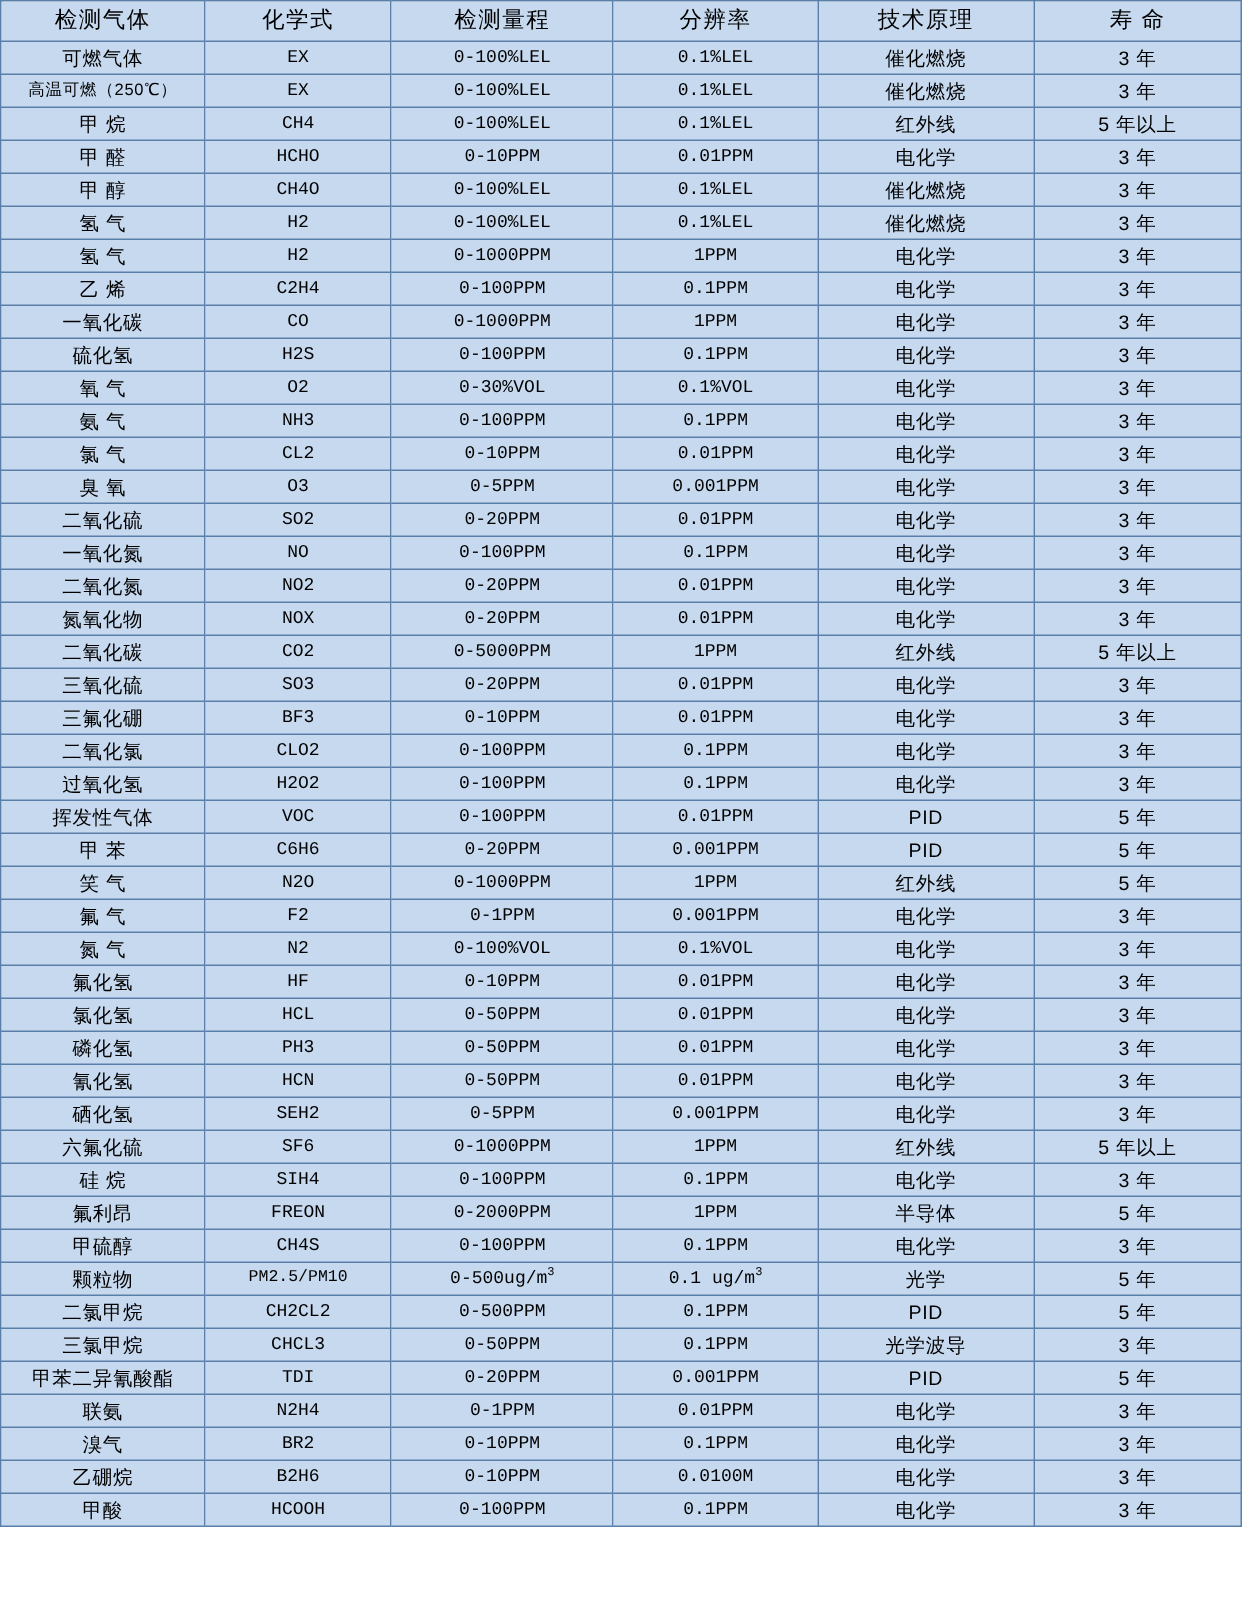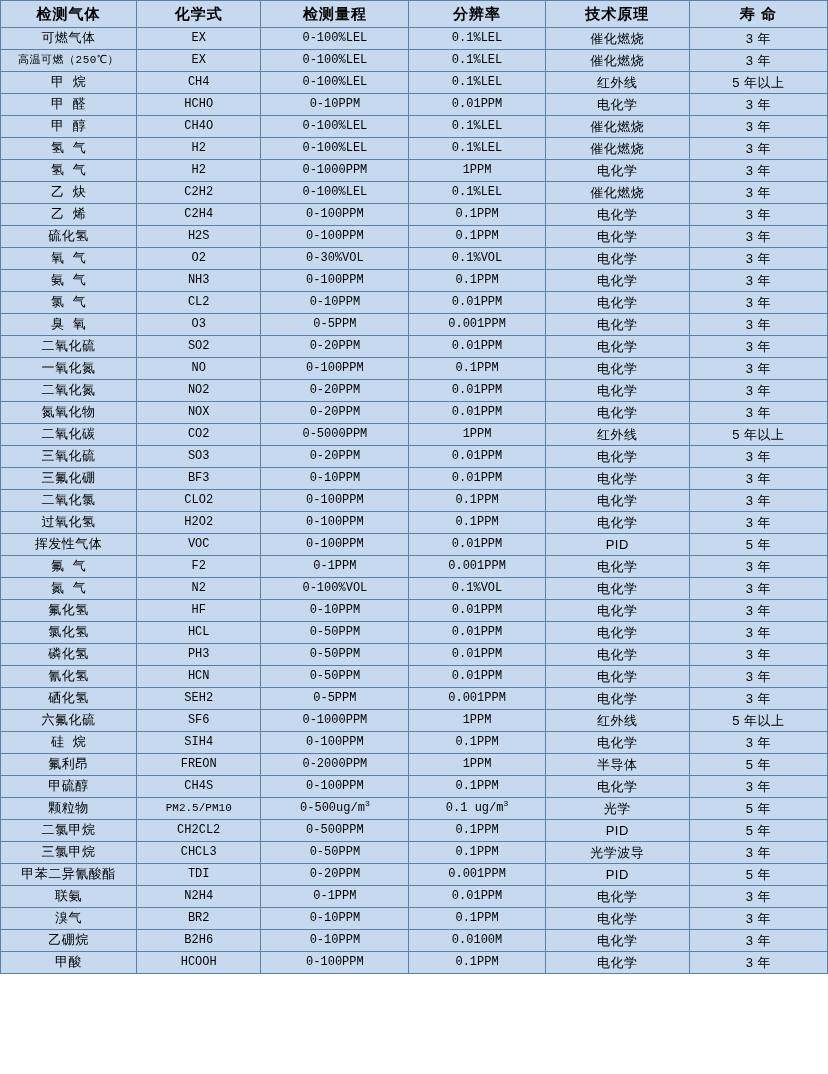--- a/index.html
+++ b/index.html
@@ -25,34 +25,34 @@
     padding: 0;
     height: 21px;
     line-height: 21px;
     overflow: hidden;
     white-space: nowrap;
   }
   #gas-table thead th {
     height: 26px;
     line-height: 26px;
     font-size: 15px;
-    font-weight: bold;
+    font-weight: normal;
     letter-spacing: 1px;
     font-family: "Liberation Sans", sans-serif;
   }
   .col-gas   { width: 136px; }
   .col-form  { width: 124px; }
   .col-range { width: 148px; }
   .col-res   { width: 136px; }
   .col-tech  { width: 144px; }
   .col-life  { width: 138px; }
 
   td.cell-gas {
     font-size: 13px;
-    font-family: Liberation Mono, monospace;
+    font-family: Liberation Sans, sans-serif;
     letter-spacing: 0.5px;
   }
   td.cell-form, td.cell-range, td.cell-res {
     font-size: 12px;
     font-family: "Liberation Mono", monospace;
     letter-spacing: 0px;
   }
   td.cell-tech, td.cell-life {
     font-size: 13px;
     font-family: "Liberation Sans", sans-serif;
@@ -141,32 +141,32 @@
       </tr>
       <tr>
         <td class="cell-gas">氢 气</td>
         <td class="cell-form">H2</td>
         <td class="cell-range">0-1000PPM</td>
         <td class="cell-res">1PPM</td>
         <td class="cell-tech">电化学</td>
         <td class="cell-life">3 年</td>
       </tr>
       <tr>
-        <td class="cell-gas">乙 炔</td>
-        <td class="cell-form">C2H2</td>
-        <td class="cell-range">0-100%LEL</td>
-        <td class="cell-res">0.1%LEL</td>
-        <td class="cell-tech">催化燃烧</td>
-        <td class="cell-life">3 年</td>
-      </tr>
-      <tr>
         <td class="cell-gas">乙 烯</td>
         <td class="cell-form">C2H4</td>
         <td class="cell-range">0-100PPM</td>
         <td class="cell-res">0.1PPM</td>
+        <td class="cell-tech">电化学</td>
+        <td class="cell-life">3 年</td>
+      </tr>
+      <tr>
+        <td class="cell-gas">一氧化碳</td>
+        <td class="cell-form">CO</td>
+        <td class="cell-range">0-1000PPM</td>
+        <td class="cell-res">1PPM</td>
         <td class="cell-tech">电化学</td>
         <td class="cell-life">3 年</td>
       </tr>
       <tr>
         <td class="cell-gas">硫化氢</td>
         <td class="cell-form">H2S</td>
         <td class="cell-range">0-100PPM</td>
         <td class="cell-res">0.1PPM</td>
         <td class="cell-tech">电化学</td>
         <td class="cell-life">3 年</td>
@@ -274,20 +274,36 @@
         <td class="cell-res">0.1PPM</td>
         <td class="cell-tech">电化学</td>
         <td class="cell-life">3 年</td>
       </tr>
       <tr>
         <td class="cell-gas">挥发性气体</td>
         <td class="cell-form">VOC</td>
         <td class="cell-range">0-100PPM</td>
         <td class="cell-res">0.01PPM</td>
         <td class="cell-tech">PID</td>
+        <td class="cell-life">5 年</td>
+      </tr>
+      <tr>
+        <td class="cell-gas">甲 苯</td>
+        <td class="cell-form">C6H6</td>
+        <td class="cell-range">0-20PPM</td>
+        <td class="cell-res">0.001PPM</td>
+        <td class="cell-tech">PID</td>
+        <td class="cell-life">5 年</td>
+      </tr>
+      <tr>
+        <td class="cell-gas">笑 气</td>
+        <td class="cell-form">N2O</td>
+        <td class="cell-range">0-1000PPM</td>
+        <td class="cell-res">1PPM</td>
+        <td class="cell-tech">红外线</td>
         <td class="cell-life">5 年</td>
       </tr>
       <tr>
         <td class="cell-gas">氟 气</td>
         <td class="cell-form">F2</td>
         <td class="cell-range">0-1PPM</td>
         <td class="cell-res">0.001PPM</td>
         <td class="cell-tech">电化学</td>
         <td class="cell-life">3 年</td>
       </tr>

